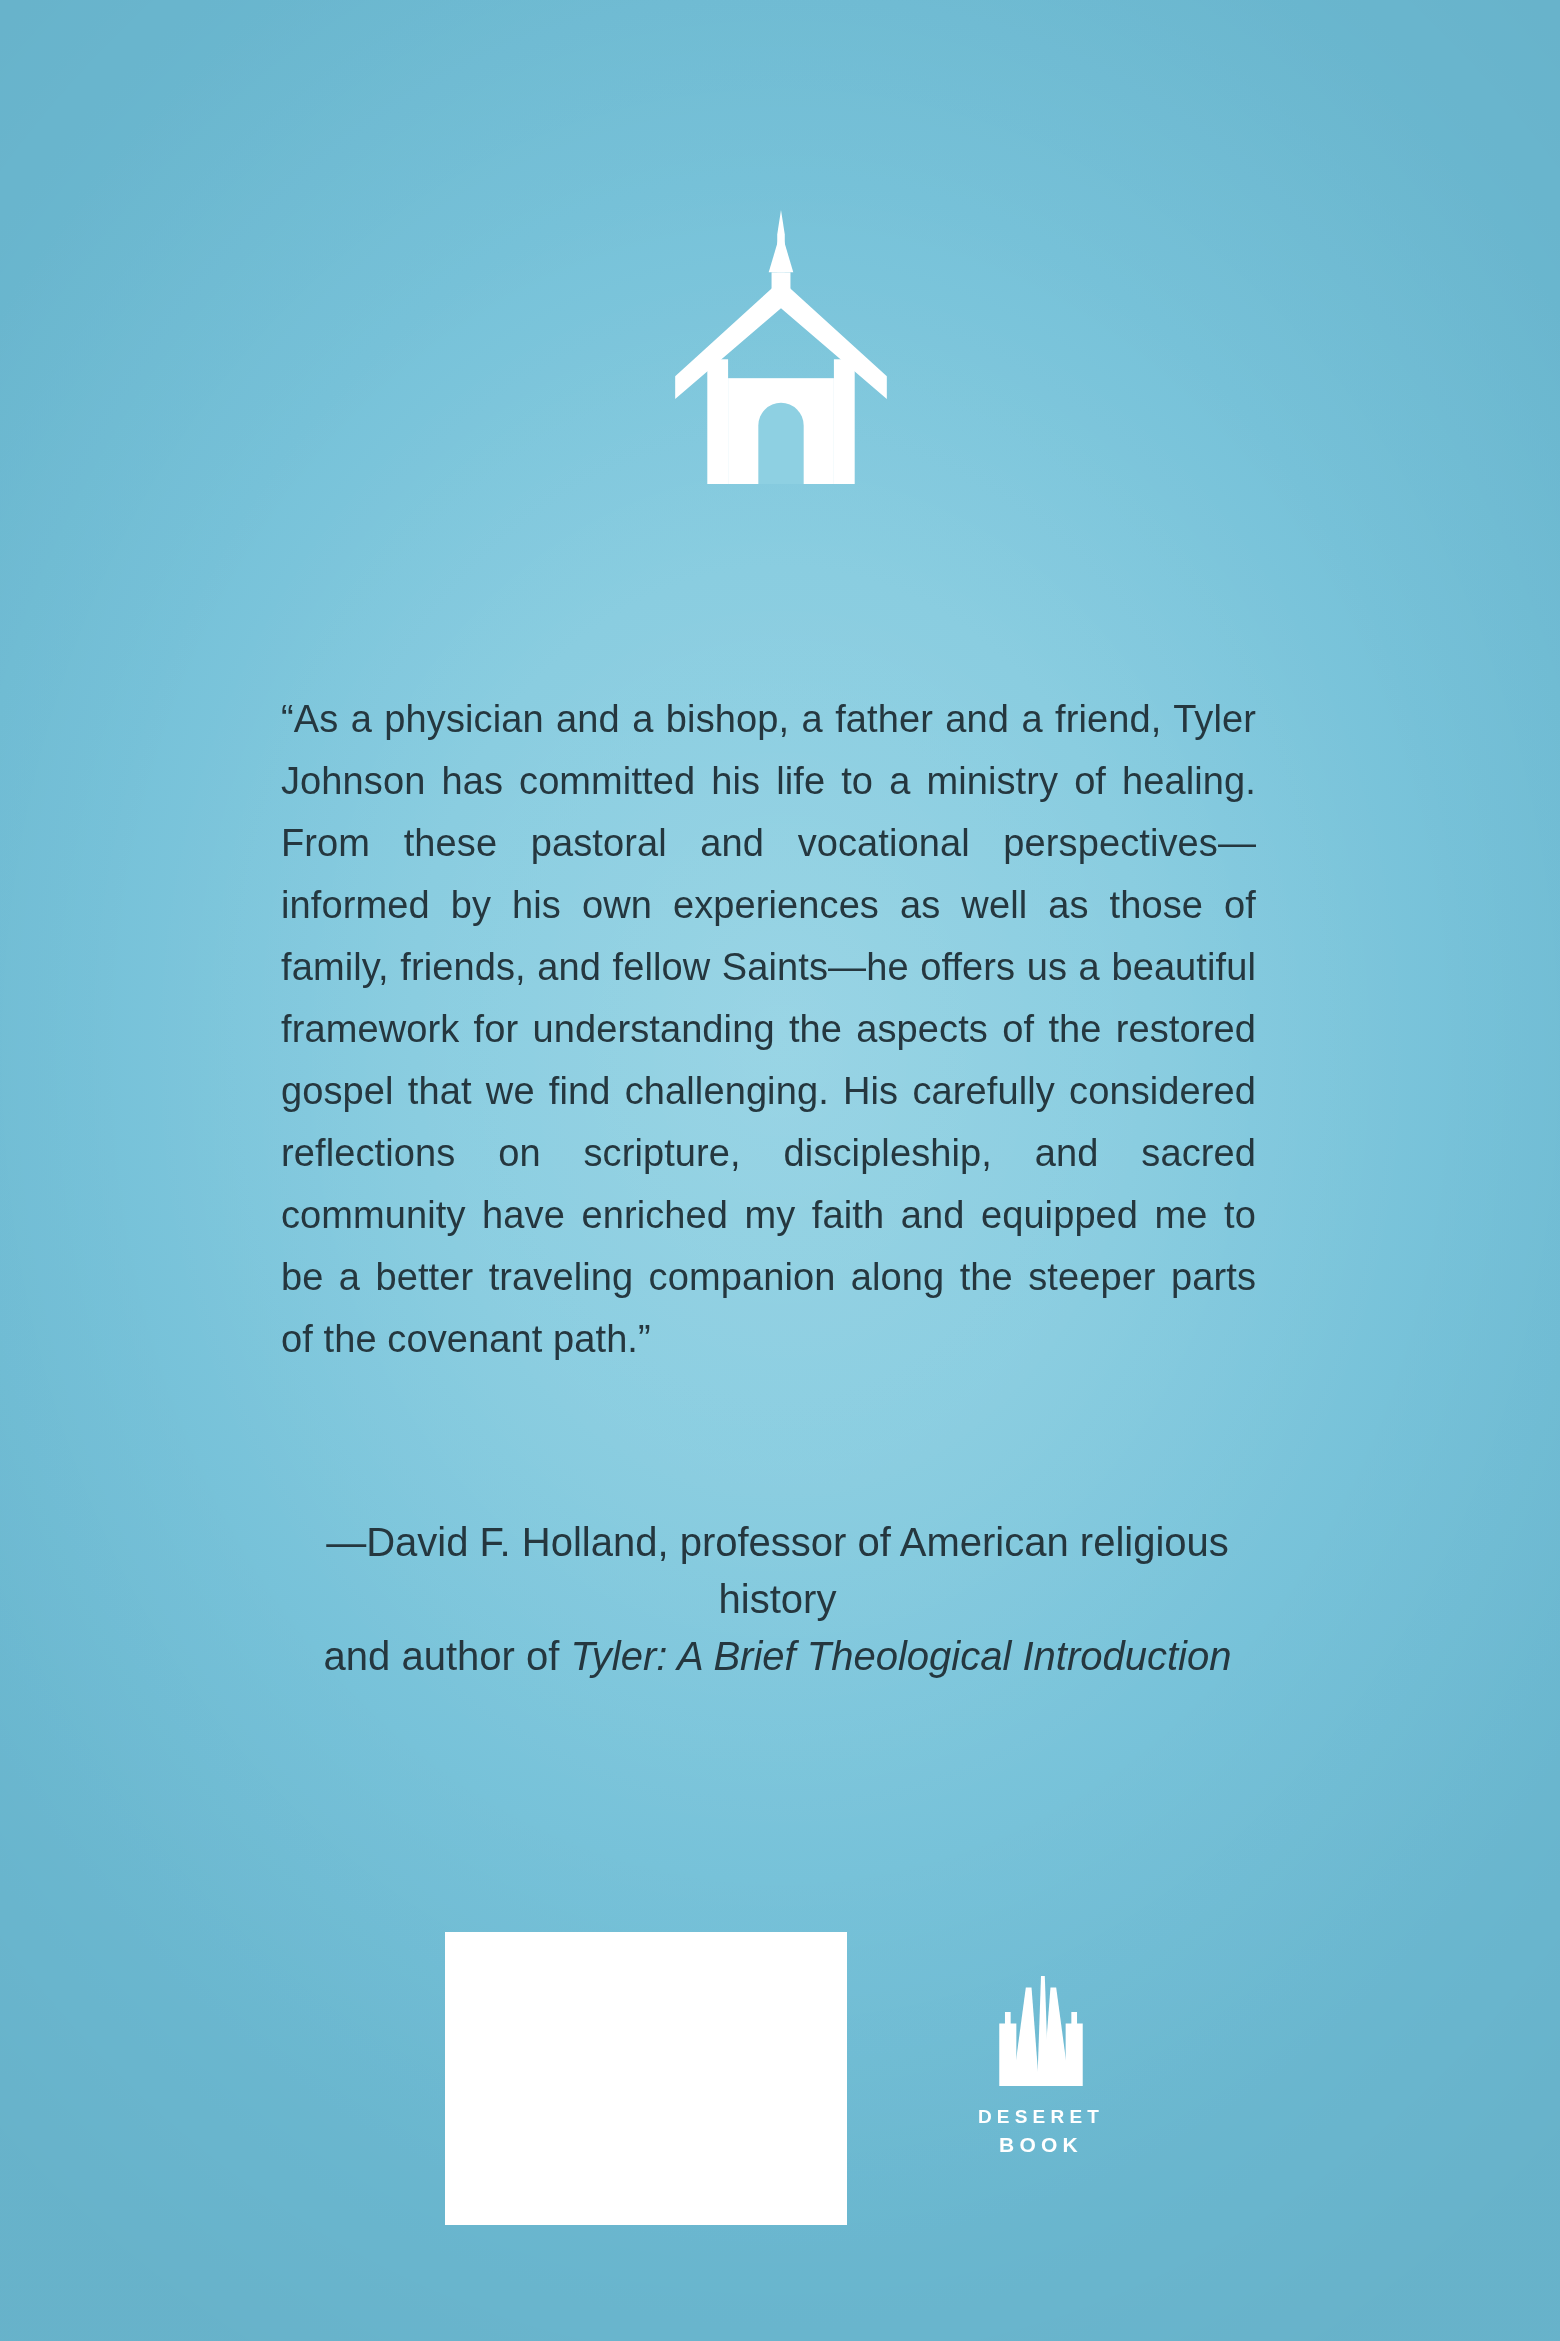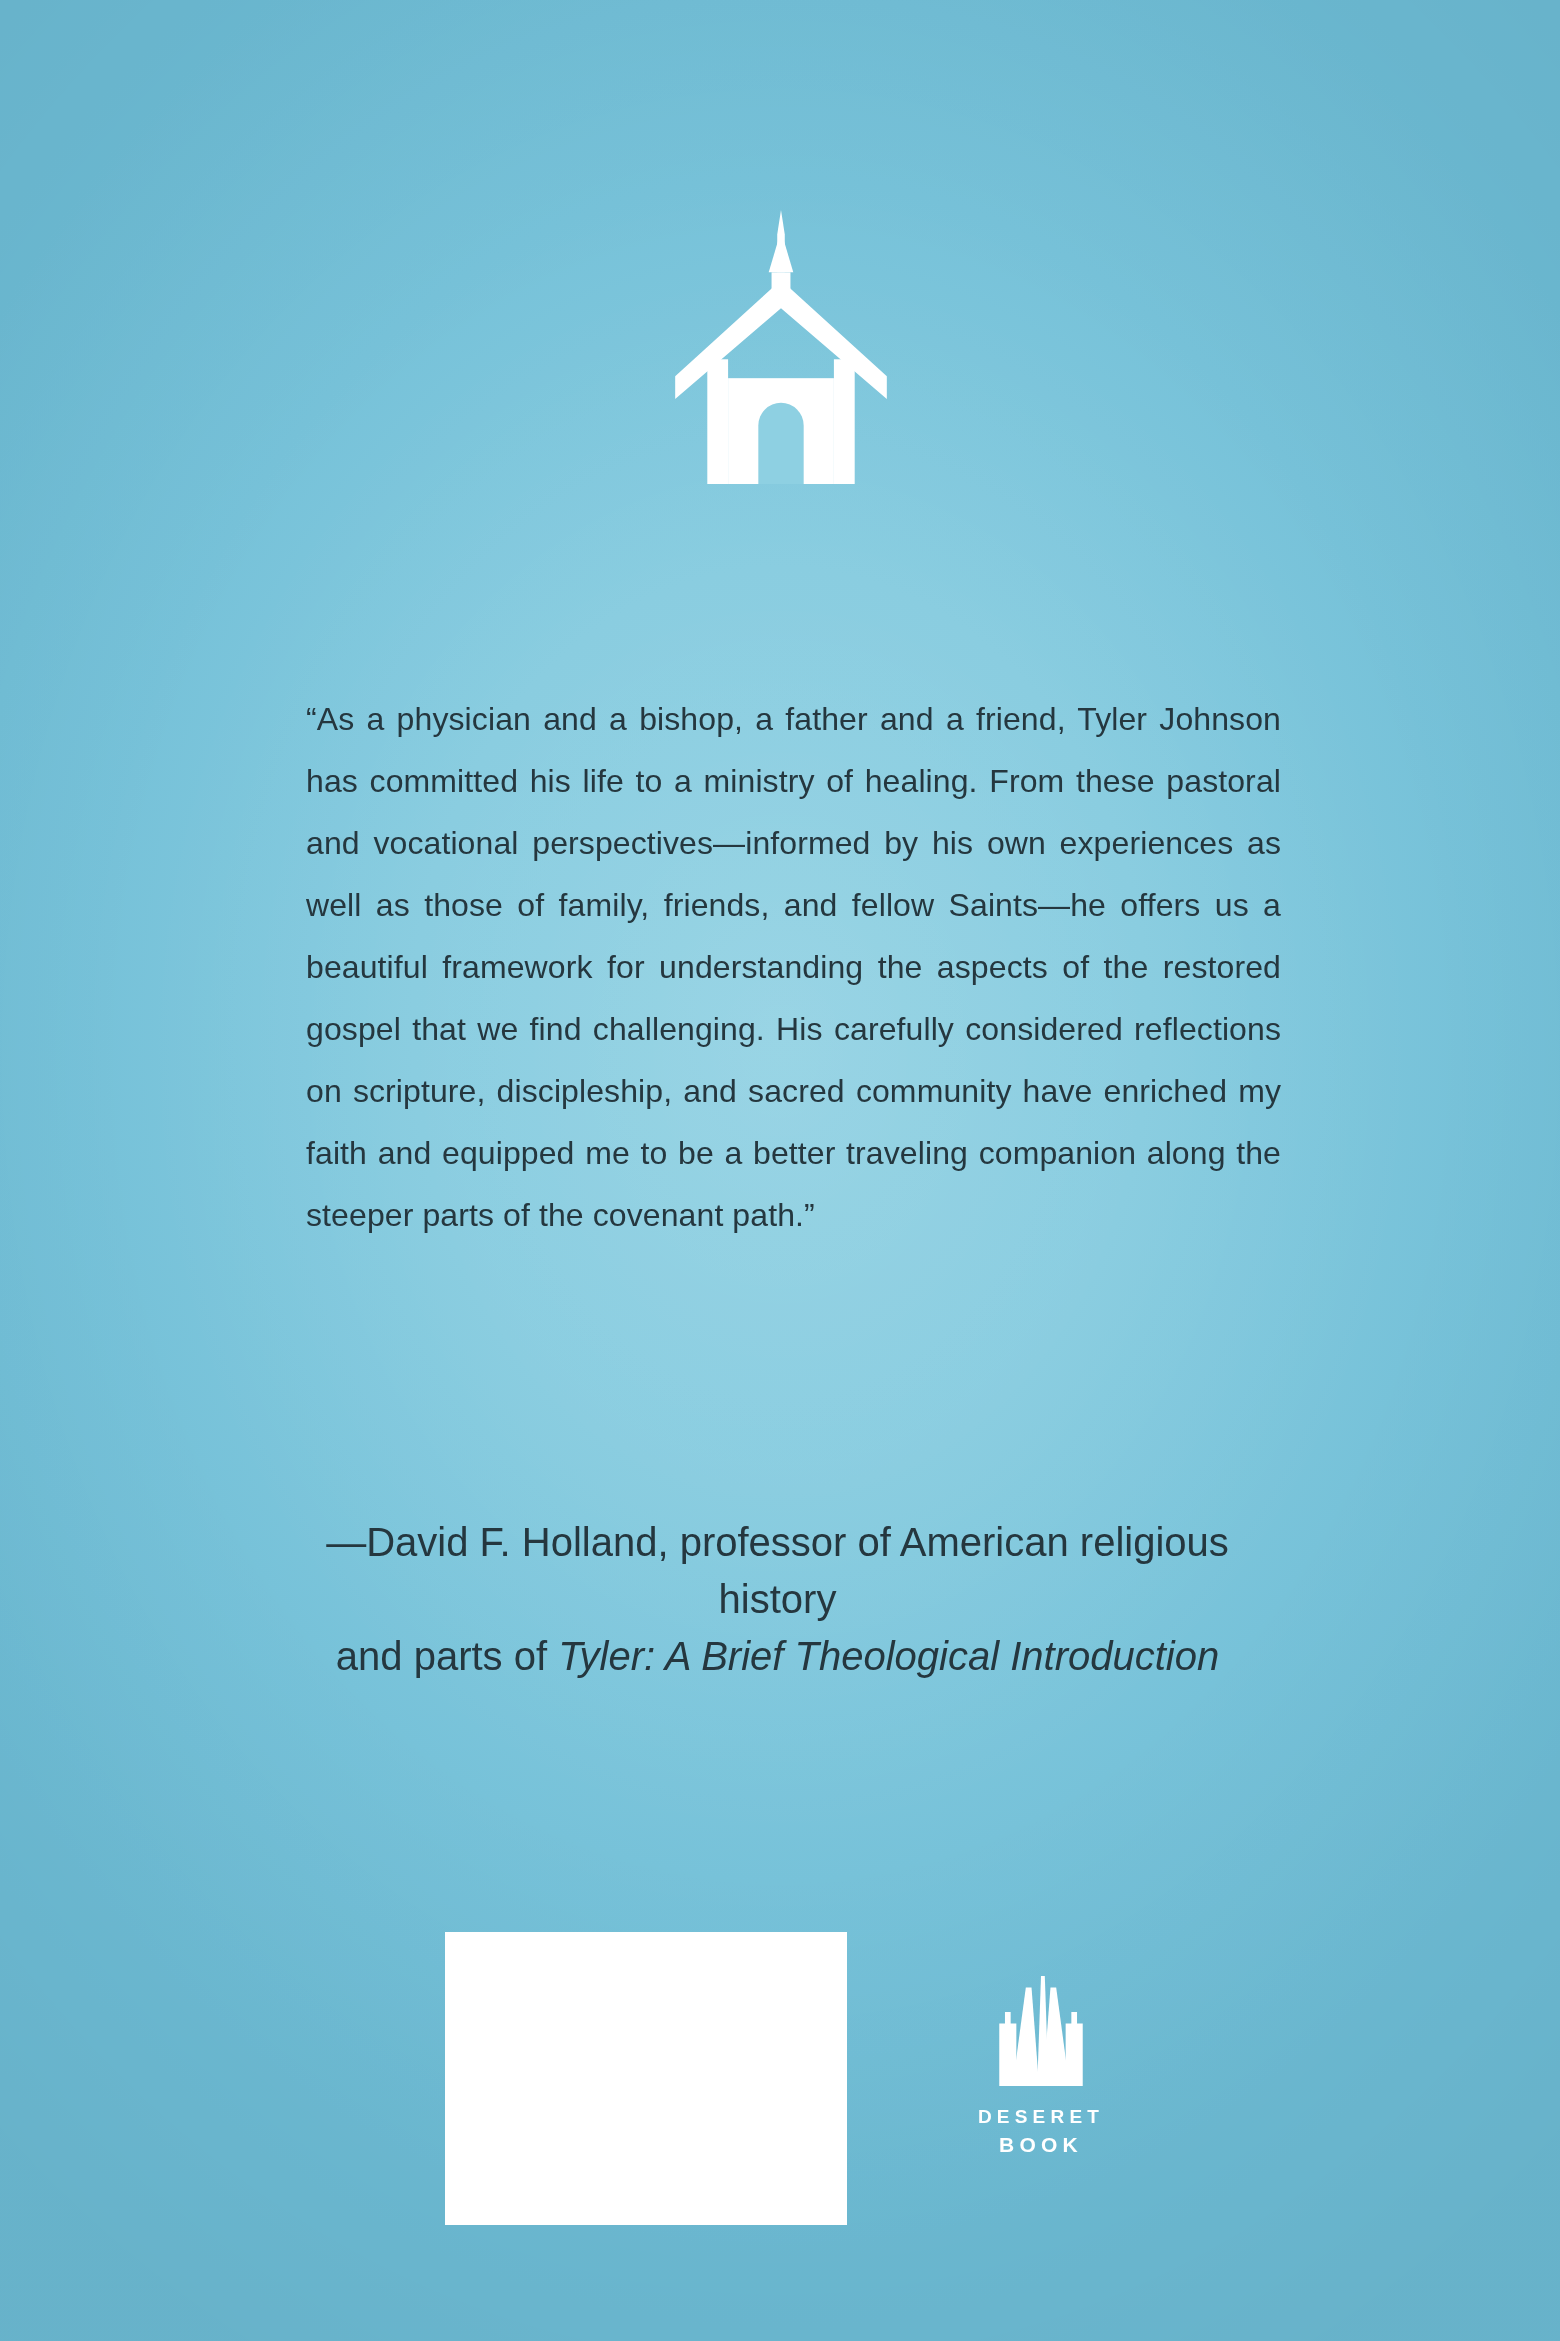--- a/index.html
+++ b/index.html
@@ -36,25 +36,25 @@
     top: 210px;
     transform: translateX(-50%);
     width: 227px;
     height: 274px;
   }
   .temple-icon svg { display: block; width: 100%; height: 100%; }
 
   
   .blurb {
     position: absolute;
-    left: 306px;
+    left: 281px;
     top: 688px;
     width: 975px;
     color: #25373f;
-    font-size: 32px;
+    font-size: 38px;
     line-height: 62px;
     text-align: justify;
     text-justify: inter-word;
     letter-spacing: 0.1px;
     font-weight: 400;
   }
   .attribution {
     position: absolute;
     left: 290px;
     top: 1514px;
@@ -125,21 +125,21 @@
         <path d="M96,290 L96,228 A24,24 0 0 1 144,228 L144,290 Z" fill="#8ed0e2"></path>
       </g>
     </svg>
   </div>
 
   <div class="blurb">“As a physician and a bishop, a father and a friend, Tyler Johnson has committed his life to a ministry of healing. From these pastoral and vocational perspectives—informed by his own experiences as well as those of family, friends, and fellow Saints—he offers us a beautiful framework for understanding the aspects of the restored gospel that we find challenging.  His carefully considered reflections on scripture, discipleship, and sacred community have enriched my faith and equipped me to be a better traveling companion along the steeper parts of the covenant path.”</div>
 
   <div class="attribution">
     <span class="line1">—David F. Holland, professor of American religious history</span>
     <span class="line2">
-      <span>and parts of </span><em>Tyler: A Brief Theological Introduction</em>
+      <span>and author of </span><em>Tyler: A Brief Theological Introduction</em>
     </span>
   </div>
 
   <div class="barcode"></div>
 
   <div class="publisher">
     <svg class="mark" viewBox="0 0 120 116" xmlns="http://www.w3.org/2000/svg" aria-hidden="true">
       <g fill="#ffffff">
         <polygon points="16,116 16,50 22,50 22,38 28,38 28,50 34,50 34,116"></polygon>
         <polygon points="30,116 44,12 50,12 58,116"></polygon>

